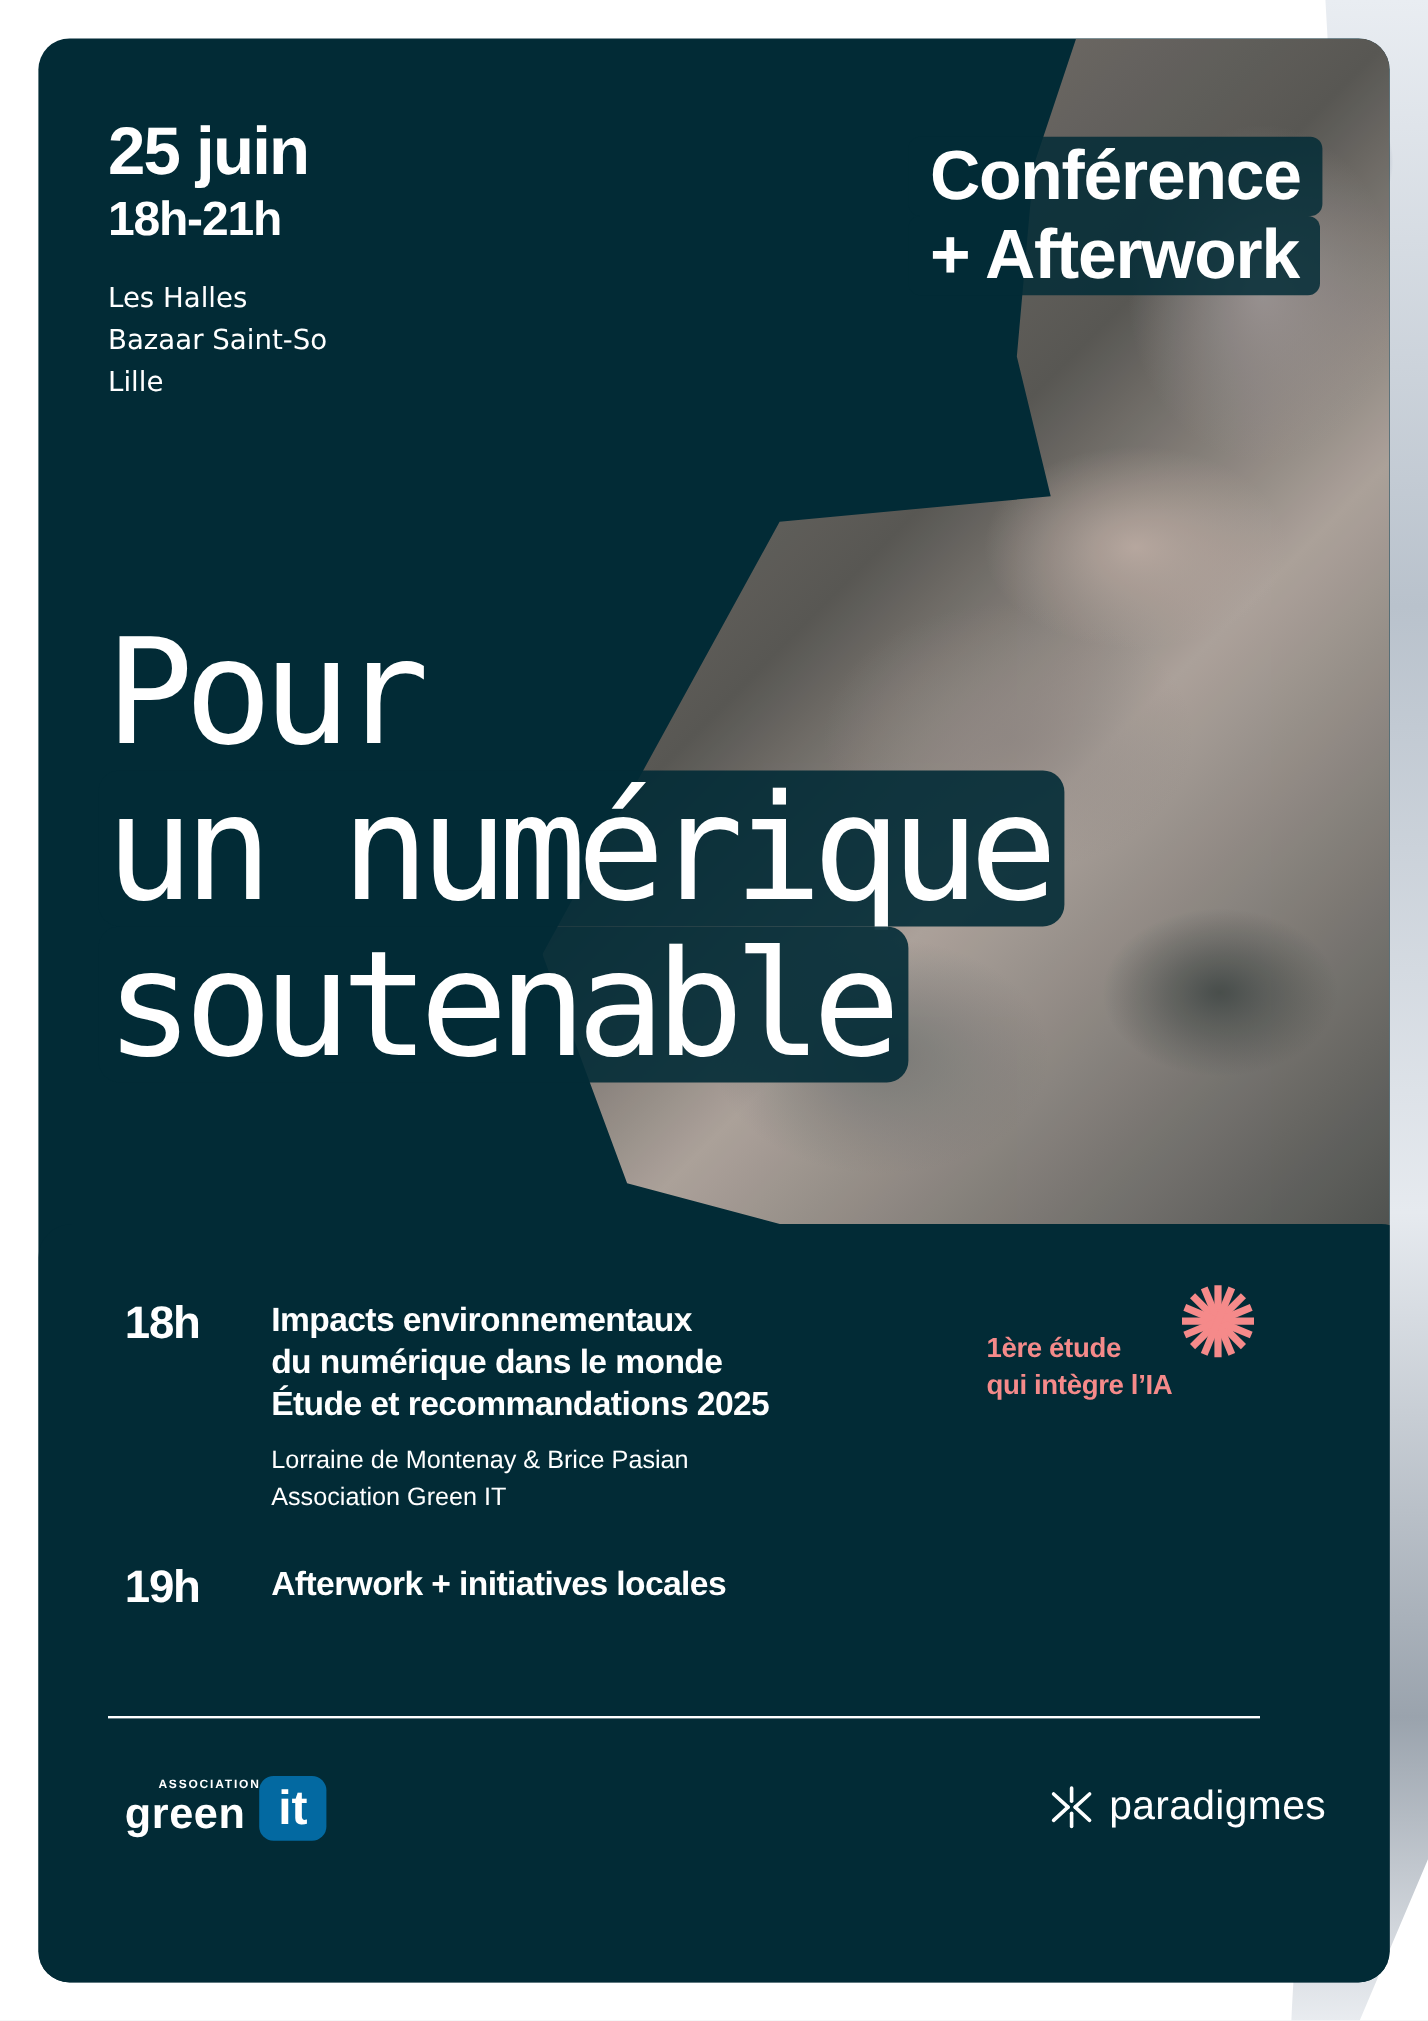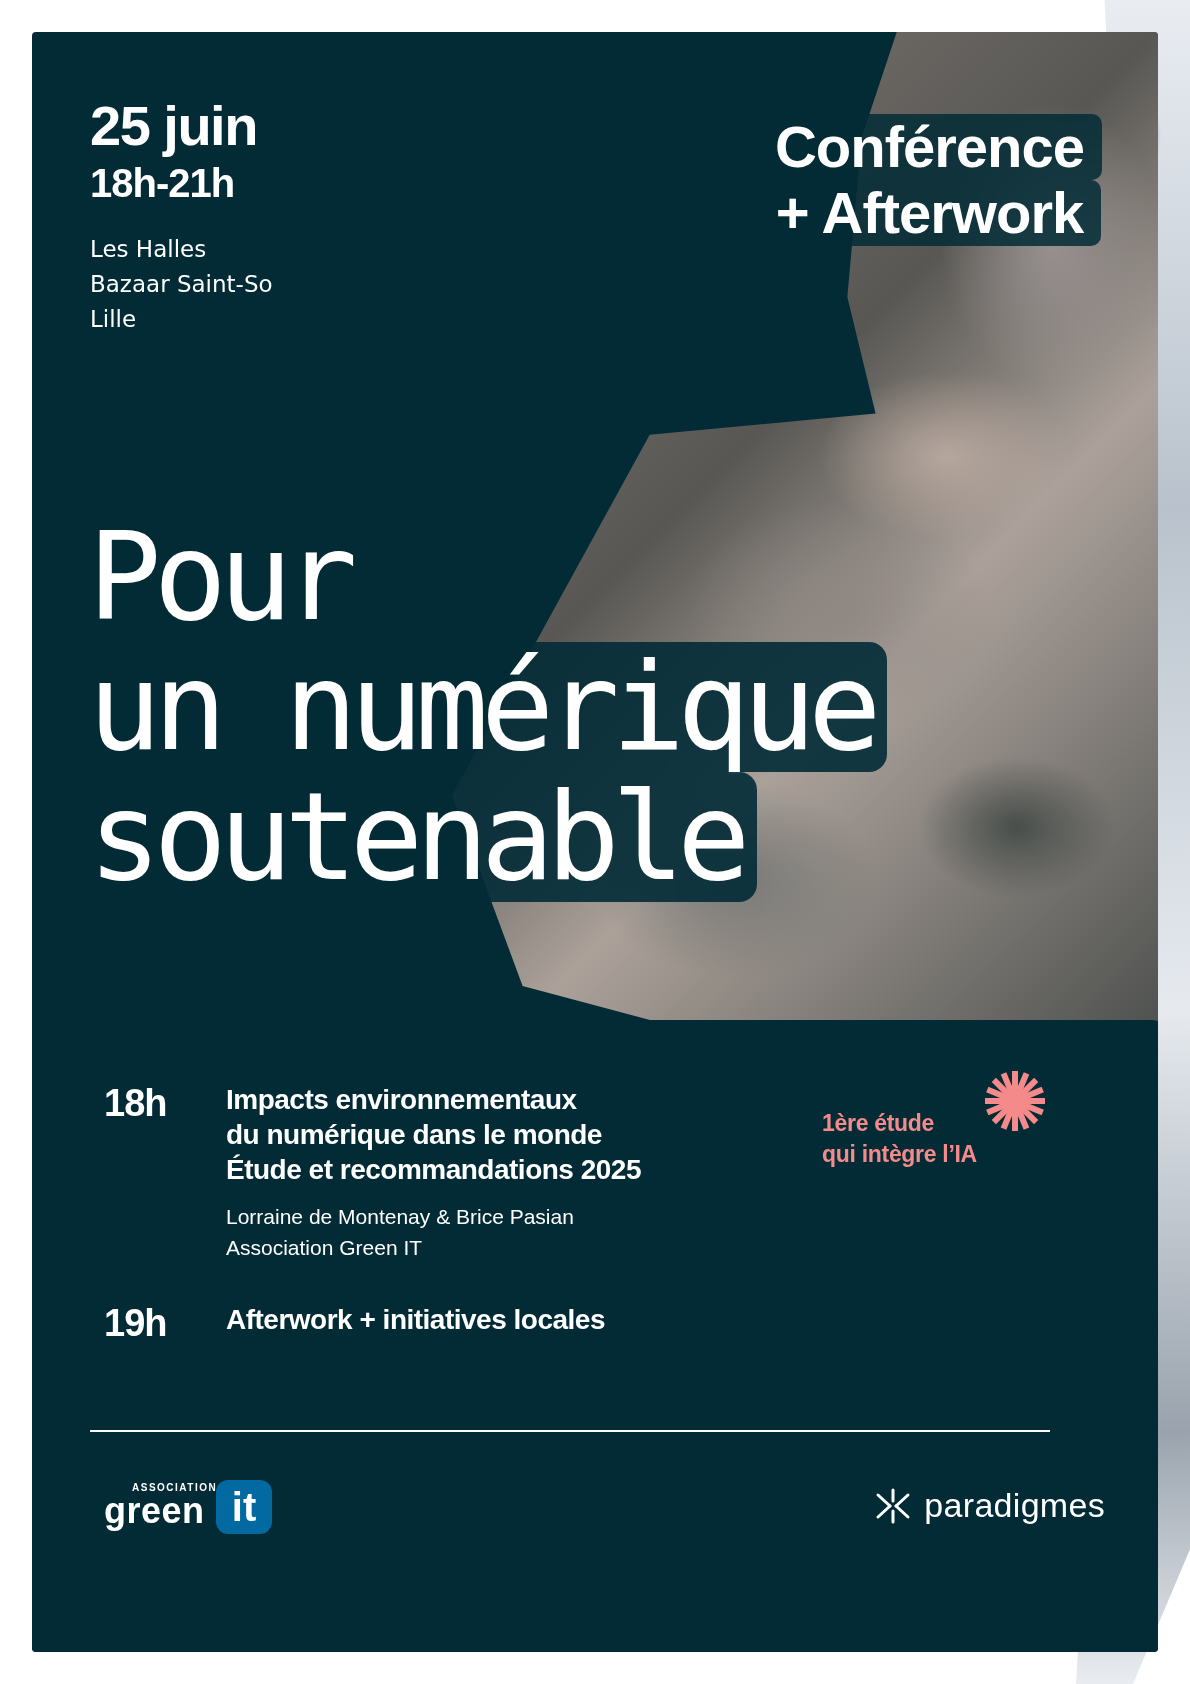--- a/index.html
+++ b/index.html
@@ -14,21 +14,21 @@
       radial-gradient(ellipse 60px 90px at 40% 25%, #c7cfd8 0%, transparent 70%),
       radial-gradient(ellipse 50px 120px at 60% 55%, #1f2a35 0%, transparent 75%),
       radial-gradient(ellipse 70px 100px at 50% 78%, #dfe4ea 0%, transparent 70%),
       radial-gradient(ellipse 60px 80px at 30% 95%, #6b6f78 0%, transparent 70%),
       linear-gradient(180deg, #e9edf2 0%, #b9c2cc 30%, #e6eaef 60%, #9aa3ad 85%, #e9ecf0 100%);
     clip-path: polygon(55% 0, 100% 0, 100% 92%, 70% 100%, 40% 100%, 60% 60%, 60% 10%);
   }
 
   .card {
     position: absolute; left: 32px; top: 32px; width: 1126px; height: 1620px;
-    background: #022b36; border-radius: 4px; overflow: hidden;
+    background: #022b36; border-radius: 26px; overflow: hidden;
   }
 
   
   .mineral {
     position: absolute; left: 420px; top: 0; width: 706px; height: 1060px;
     background:
       radial-gradient(ellipse 180px 120px at 70% 40%, rgba(200,180,170,0.85) 0%, transparent 70%),
       radial-gradient(ellipse 220px 160px at 55% 55%, rgba(150,140,135,0.85) 0%, transparent 70%),
       radial-gradient(ellipse 160px 200px at 85% 20%, rgba(170,160,160,0.8) 0%, transparent 70%),
       radial-gradient(ellipse 200px 140px at 40% 80%, rgba(120,120,118,0.85) 0%, transparent 70%),
@@ -36,21 +36,21 @@
       linear-gradient(135deg, #8f8580 0%, #5d5a56 40%, #b5a8a0 60%, #4a4c4a 100%);
     clip-path: polygon(63% 0, 100% 0, 100% 98%, 55% 98%, 10% 90%, 0% 72%, 28% 38%, 60% 36%, 56% 25%, 58% 10%);
     opacity: 0.95;
   }
 
   .date-block { position: absolute; left: 58px; top: 62px; }
   .date { font-size: 56px; font-weight: 700; letter-spacing: -1.5px; line-height: 64px; }
   .hours { font-size: 40px; font-weight: 700; letter-spacing: -1px; line-height: 50px; }
   .venue { margin-top: 24px; font-family: "DejaVu Sans", sans-serif; font-size: 23px; line-height: 35px; }
 
-  .event-type { position: absolute; right: 56px; top: 82px; text-align: center; }
+  .event-type { position: absolute; right: 56px; top: 82px; text-align: left; }
   .event-type .pill {
     display: inline-block; background: rgba(2,43,54,0.85); border-radius: 10px;
     font-size: 58px; font-weight: 700; letter-spacing: -1px; line-height: 66px; padding: 0 18px;
   }
 
   .headline { position: absolute; left: 50px; top: 480px; }
   .headline .line {
     display: inline-block; font-family: "DejaVu Sans Mono", monospace; font-size: 122px;
     line-height: 130px; letter-spacing: -8px; font-weight: 400; padding: 0 14px 0 6px;
     background: rgba(2,43,54,0.9); border-radius: 18px;

